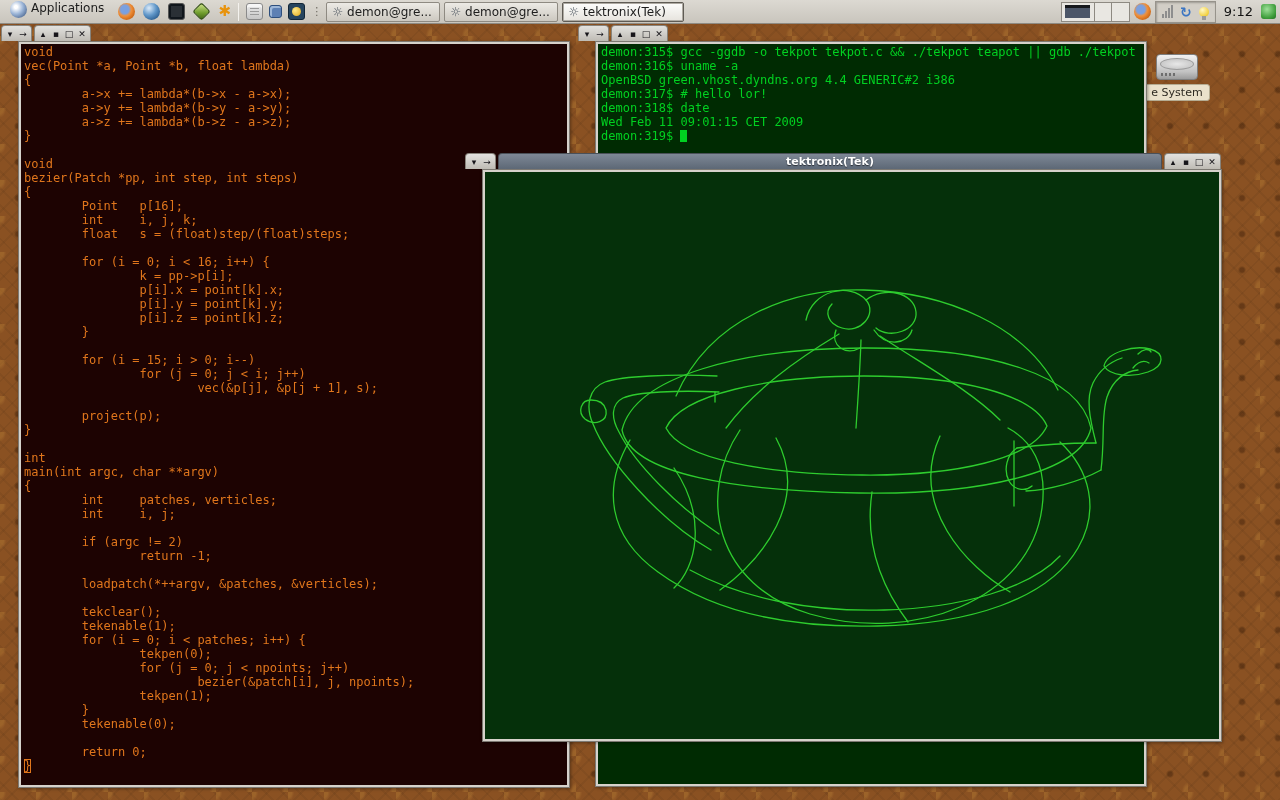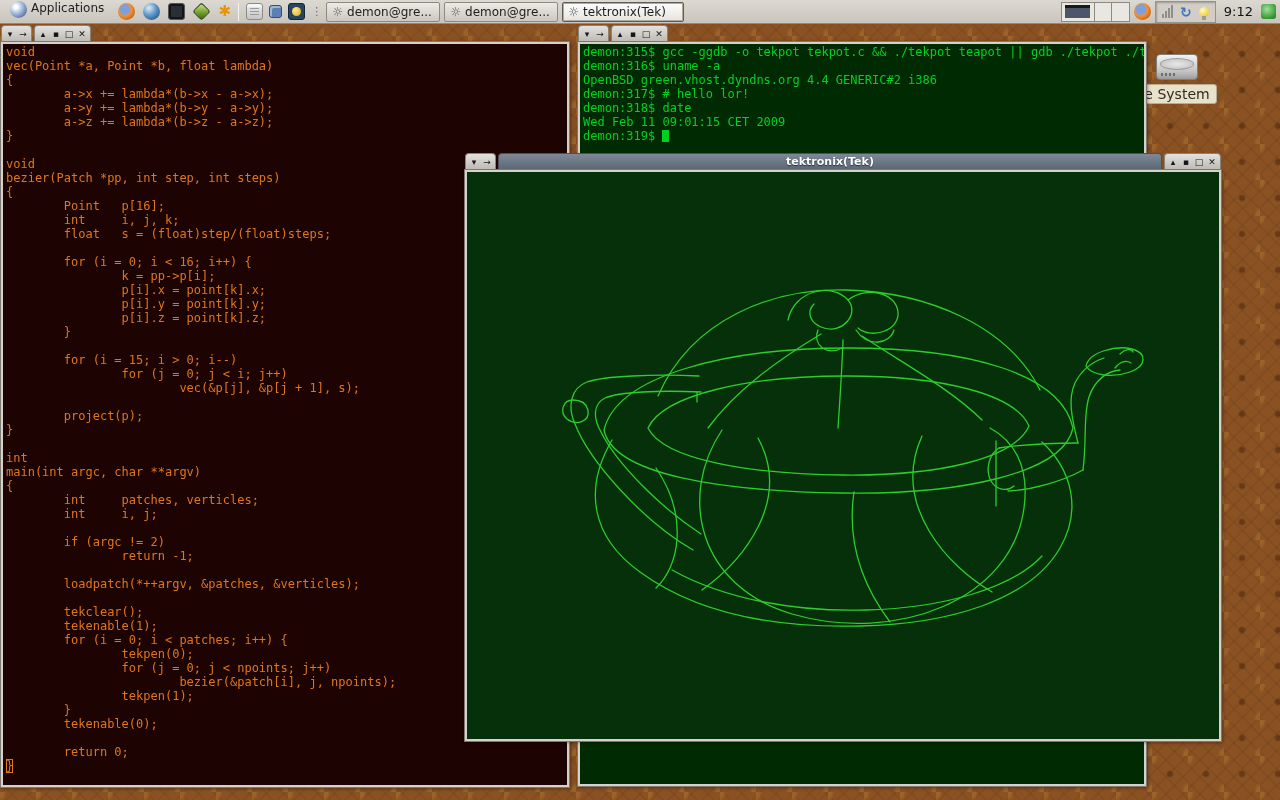--- a/index.html
+++ b/index.html
@@ -76,37 +76,37 @@
     background:radial-gradient(circle at 40% 35%, #9fe09a, #3f9e3c 65%, #1f6e22); }
 
   
   .desk-item { position:absolute; z-index:1; text-align:center; }
   .hdd { width:42px; height:26px; margin:0 auto; border-radius:4px; position:relative;
     background:linear-gradient(#f2f2f2,#c2c2c2 70%,#9c9c9c); border:1px solid #7e7e7e; }
   .hdd::before { content:""; position:absolute; left:3px; top:3px; right:3px; height:10px;
     border-radius:50%; background:radial-gradient(ellipse at 50% 50%, #e8e8e8, #bdbdbd); border:1px solid #9a9a9a; }
   .hdd::after { content:""; position:absolute; left:4px; bottom:3px; width:14px; height:3px;
     background:repeating-linear-gradient(90deg,#6e6e6e 0 2px, transparent 2px 4px); }
-  .desk-label { display:inline-block; margin-top:4px; padding:1px 6px; font-size:14px;
+  .desk-label { display:inline-block; margin-top:4px; padding:1px 6px; font-size:11px;
     color:#2e2a22; background:#eae1cb; border:1px solid #b5ac92; border-radius:3px; }
 
   
   .xwin { position:absolute; }
   .titlebar { height:17px; display:flex; gap:2px; padding:0 1px; align-items:flex-end; }
   .tab { height:16px; background:linear-gradient(#e3e2df,#bebbb4);
     border:1px solid #87837b; border-bottom:none; border-radius:4px 4px 0 0;
     display:flex; align-items:center; justify-content:center; }
   .tab.btns { padding:0 3px; gap:3px; }
   .tbtn { font-size:9px; line-height:14px; color:#17151a; width:10px; text-align:center; }
   .tab.title { flex:1; font-size:11px; font-weight:bold; color:#26221c;
     white-space:nowrap; overflow:hidden; }
   .xwin.active .tab.title { background:linear-gradient(#7e8896,var(--titlebar-active,#5d6876));
     color:#ffffff; text-shadow:0 1px 1px #2a2f36; border-color:#4a5058; }
   .winframe { border:1px solid #7d7972; background:#d6d2cb; padding:2px;
-    height:calc(100% - 17px); box-shadow:1px 1px 3px rgba(0,0,0,.35); }
+    height:calc(100% - 17px); box-shadow:1px 1px 3px rgba(0,0,0,.35);margin-left:18px; }
   .wincontent { width:100%; height:100%; overflow:hidden; position:relative; }
 
   #term-left  { left:0;   top:24px;  width:570px; height:764px; z-index:2; }
   #term-right { left:577px; top:24px; width:570px; height:763px; z-index:2; }
   #tekwin     { left:464px; top:152px; width:758px; height:590px; z-index:5; }
 
   .screen { font-family:"DejaVu Sans Mono", monospace; font-size:12px; line-height:14px;
     white-space:pre; padding:1px 3px; width:100%; height:100%; }
   #term-left .screen  { background:var(--term-code-bg,#1d0302); color:var(--term-code-fg,#e0761c); }
   #term-right .screen { background:var(--shell-bg,#002b02); color:var(--shell-fg,#00d121); }

